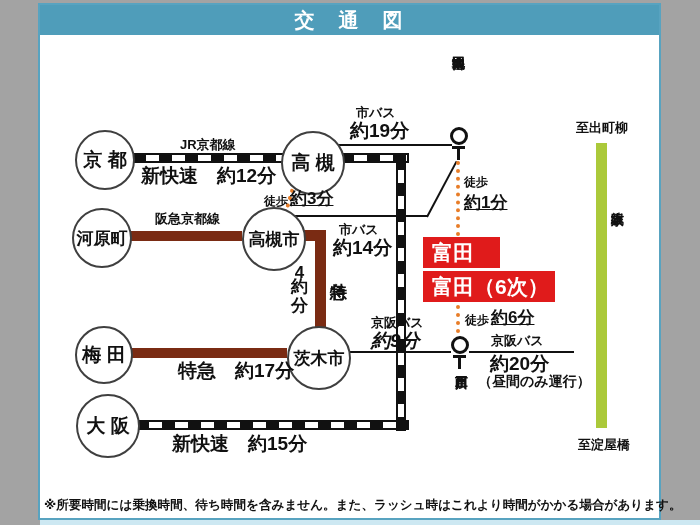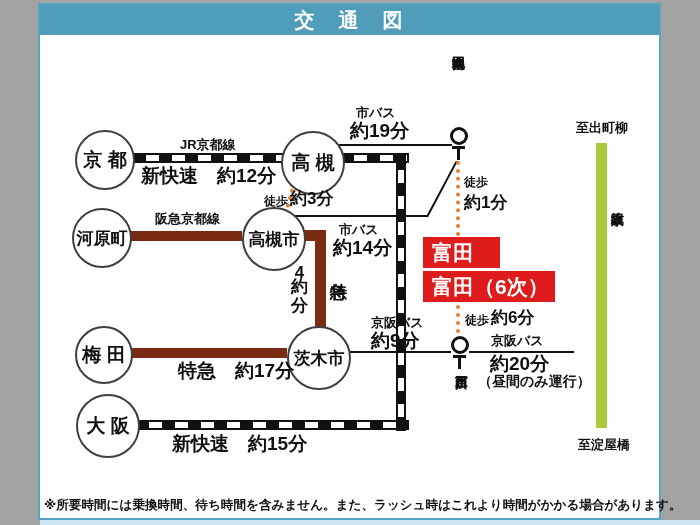--- a/index.html
+++ b/index.html
@@ -19,21 +19,21 @@
   .maroon{position:absolute;background:#7a2b13;z-index:2;}
   .thin{position:absolute;background:#111;height:2px;z-index:2;}
   .dot-v{position:absolute;width:0;border-left:4px dotted #e87d28;z-index:2;}
   .green{position:absolute;background:#abc93a;z-index:1;}
   .busstop{position:absolute;z-index:3;width:21px;}
   .busstop .c{width:12px;height:12px;border:3px solid #111;border-radius:50%;background:#fff;margin:0 auto;}
   .busstop .bar{width:13px;height:3px;background:#111;margin:1px auto 0;}
   .busstop .stem{width:3px;height:11px;background:#111;margin:0 auto;}
   .redblock{position:absolute;background:#e01b1b;color:#fff;font-weight:bold;font-size:21px;display:flex;align-items:center;padding-left:9px;z-index:4;white-space:nowrap;}
   .walk-sm{font-size:12px;font-weight:bold;}
-  .walk-lg{font-size:17px;font-weight:bold;}
+  .walk-lg{font-size:17px;font-weight:bold;text-decoration:underline;}
   .fs13{font-size:13px;} .fs19{font-size:19px;} .fs17{font-size:17px;} .fs12{font-size:14px;font-weight:bold;}
 </style>
 </head>
 <body>
 
 <div id="page">
 
   <div id="frame">
     <div id="header">
       <span class="t">交　通　図</span>
@@ -88,21 +88,21 @@
   <div class="lbl b fs17 vert" style="left:288px;top:263px;">約4分</div>
   <div class="lbl b fs17 vert" style="left:327px;top:269px;">特急</div>
   <div class="lbl b fs19" style="left:146px;top:358px;margin-left:32px;">特急　約17分</div>
   <div class="lbl b fs19" style="left:172px;top:431px;text-align:right;">新快速　約15分</div>
 
   <div class="lbl b fs13" style="left:356px;top:104px;">市バス</div>
   <div class="lbl b fs19" style="left:350px;top:118px;">約19分</div>
   <div class="lbl b fs13" style="left:339px;top:221px;">市バス</div>
   <div class="lbl b fs19" style="left:333px;top:235px;">約14分</div>
   <div class="lbl b fs13" style="left:371px;top:314px;">京阪バス</div>
-  <div class="lbl b fs19" style="left:371px;top:328px;">約9分</div>
+  <div class="lbl b fs19" style="left:371px;top:328px;font-style:italic;">約9分</div>
   <div class="lbl b fs13" style="left:491px;top:332px;">京阪バス</div>
   <div class="lbl b fs19" style="left:490px;top:351px;">約20分</div>
   <div class="lbl fs12" style="left:478px;top:373px;">（昼間のみ運行）</div>
 
   <div class="lbl" style="left:264px;top:187px;display:flex;align-items:flex-end;gap:2px;">
     <span class="walk-sm">徒歩</span>
     <span class="walk-lg">約3分</span>
   </div>
   <div class="lbl" style="left:464px;top:174px;">
     <div class="walk-sm">徒歩</div>

